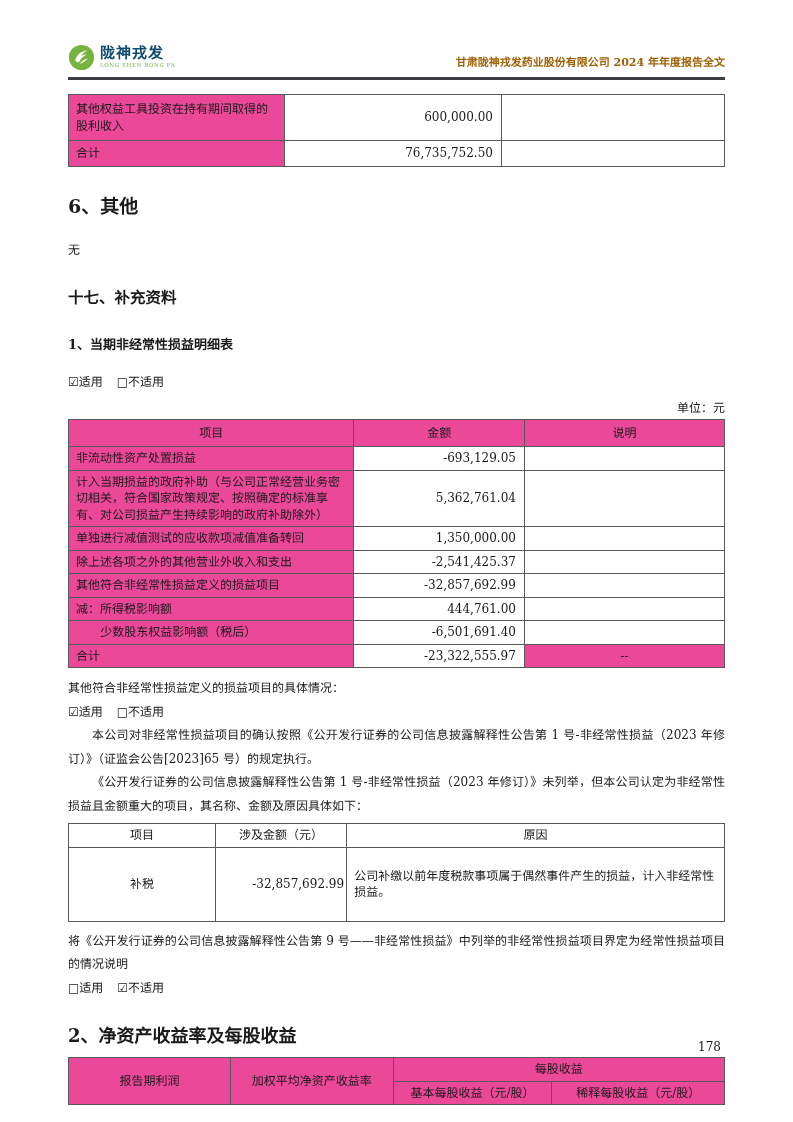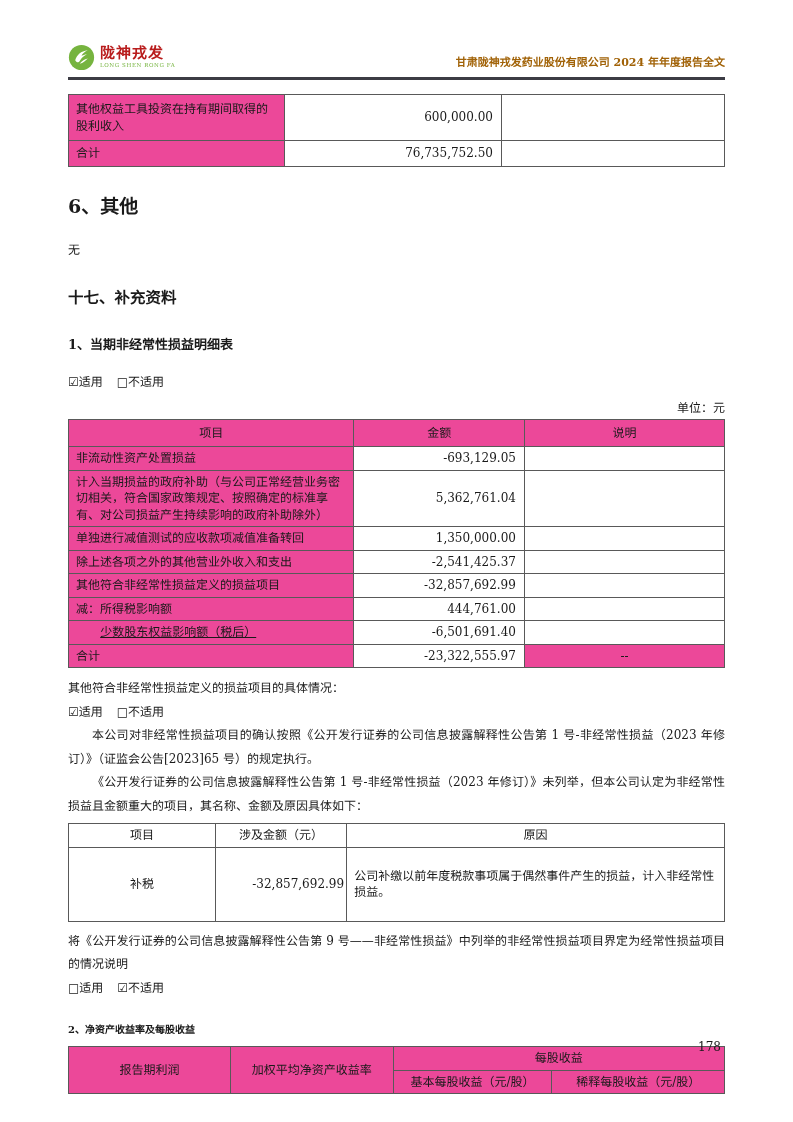--- a/index.html
+++ b/index.html
@@ -11,38 +11,38 @@
     position: relative;
     overflow: hidden;
   }
   .page { padding: 44px 68px 0 68px; }
 
   
   .hdr { display: flex; justify-content: space-between; align-items: flex-end; padding-bottom: 6px; }
   .logo-wrap { display: flex; align-items: center; gap: 5px; }
   .logo-circle { width: 27px; height: 27px; flex: 0 0 auto; }
   .logo-texts { display: flex; flex-direction: column; line-height: 1; }
-  .logo-cn { font-size: 15px; font-weight: bold; color: #b91c1c; letter-spacing: 1px; }
+  .logo-cn { font-size: 15px; font-weight: bold; color: #0c4a6e; letter-spacing: 1px; }
   .logo-en { font-size: 5.5px; color: #76b43f; letter-spacing: 0.6px; margin-top: 2px; }
   .hdr-title { font-size: 11px; color: #a16207; padding-bottom: 2px; font-weight: bold; }
   .hdr-rule { border-bottom: 3.5px solid #3c3c44; }
 
   
   table { border-collapse: collapse; width: 100%; table-layout: fixed; }
   td, th {
     border: 1px solid #595959;
     font-size: 12px; font-weight: normal;
     padding: 3px 7px; line-height: 1.38;
     vertical-align: middle;
     word-break: break-all;
   }
   .gray { background: #ec4899; }
   .num { text-align: right; padding-right: 8px; font-family: "DejaVu Serif", serif; }
   .ctr { text-align: center; }
-  .indent2 { padding-left: 2.6em; text-decoration: underline; }
+  .indent2 { padding-left: 2.6em; }
 
   
   .h-small { font-size: 19px; font-weight: bold; }
   .h-big   { font-size: 15.5px; font-weight: bold; }
   .body-txt { font-size: 12px; }
   .para { font-size: 12px; line-height: 1.95; text-indent: 2em; text-align: justify; }
   .para-noindent { font-size: 12px; line-height: 1.95; text-align: justify; }
   .chkline { font-size: 12px; }
   .chkline .chk { margin-right: 14px; }
   .unit-line { font-size: 12px; text-align: right; }
@@ -217,21 +217,21 @@
     </table>
 
   <div class="para3-wrap">
     <p class="para-noindent">将《公开发行证券的公司信息披露解释性公告第 9 号——非经常性损益》中列举的非经常性损益项目界定为经常性损益项目的情况说明</p>
   </div>
 
   <div class="chkline chk3">
     <span class="chk">□适用</span><span>☑不适用</span>
   </div>
 
-  <div class="h-small sec-sub2" style="font-size:10px;">2、净资产收益率及每股收益</div>
+  <div class="h-small sec-sub2" style="font-size:18px;">2、净资产收益率及每股收益</div>
 
   <table class="tbl-eps eps">
     <colgroup>
         <col style="width:24.7%">
         <col style="width:24.8%">
         <col style="width:24.2%">
         <col style="width:26.3%">
       </colgroup>
     <tbody>
         <tr>

